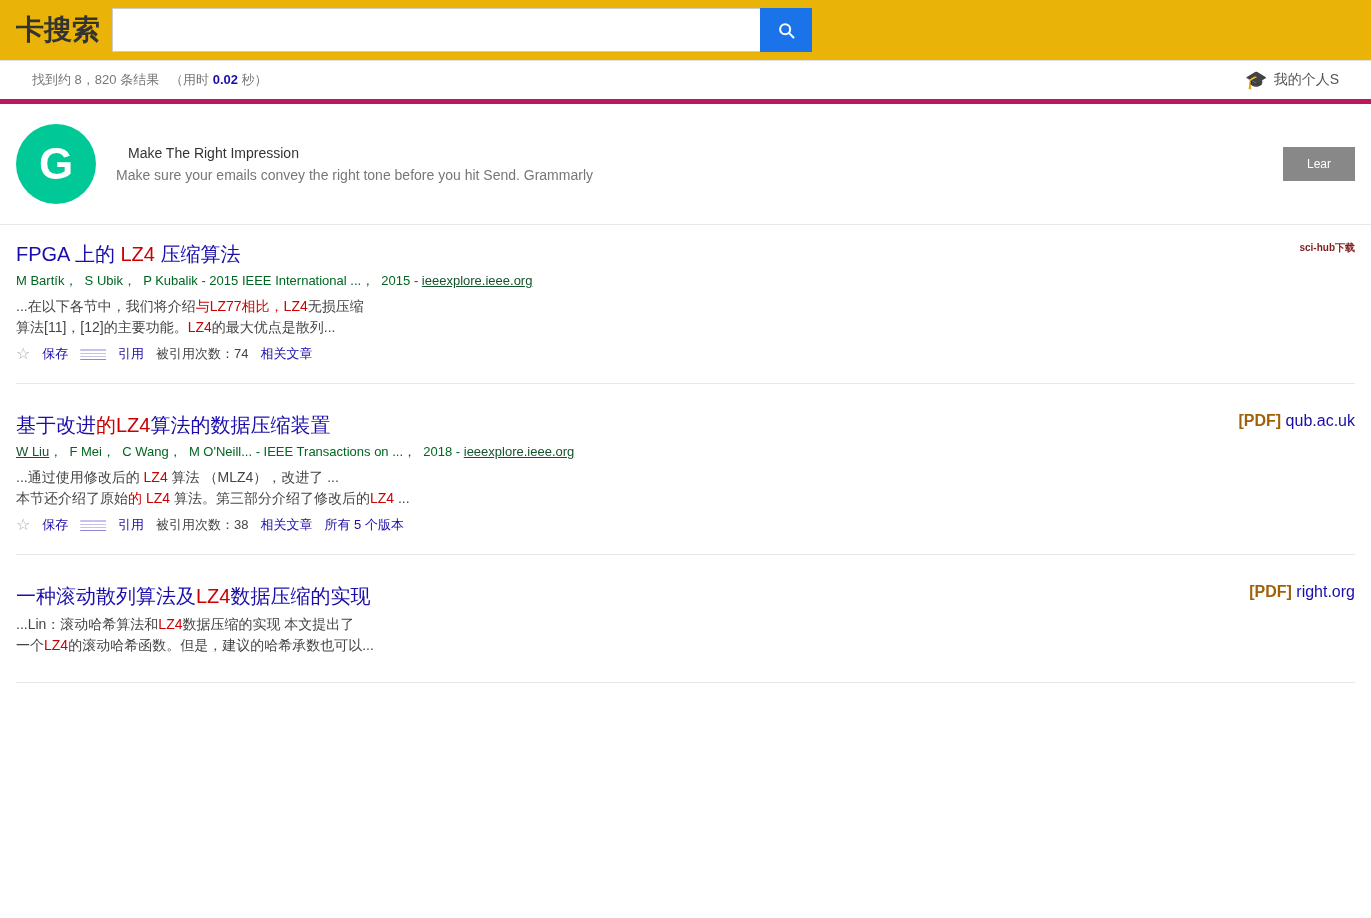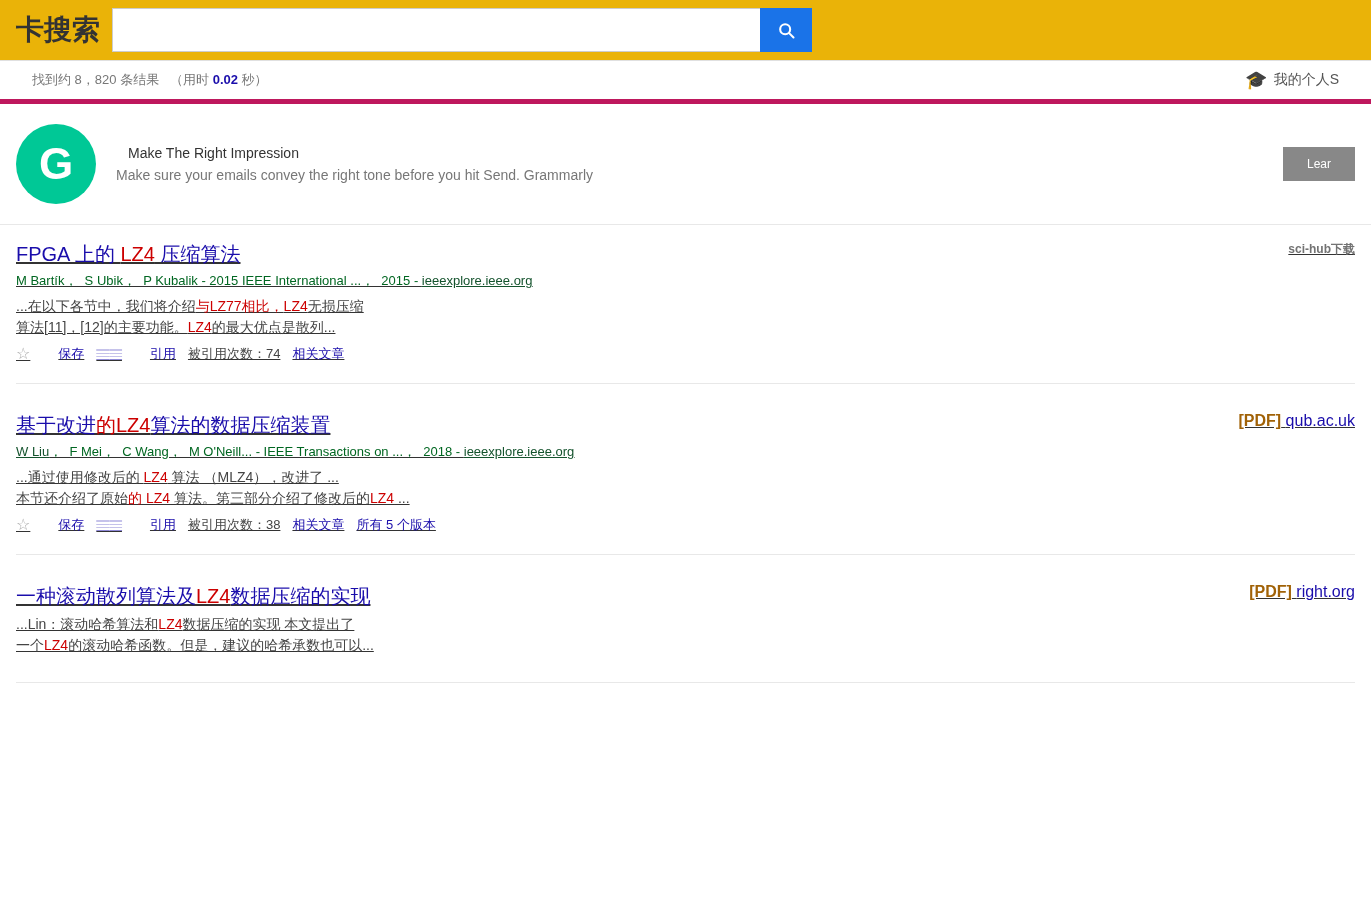--- a/index.html
+++ b/index.html
@@ -117,21 +117,20 @@
       padding: 10px 24px;
       font-size: 12px;
       cursor: pointer;
       flex-shrink: 0;
       margin-left: 16px;
     }
 
     
     .results {
       padding: 16px 16px 0 16px;
-      text-decoration: underline;
     }
 
     
     .result-item {
       margin-bottom: 28px;
       padding-bottom: 20px;
       border-bottom: 1px solid #e8e8e8;
       display: flex;
       justify-content: space-between;
       align-items: flex-start;
@@ -165,37 +164,37 @@
     .result-snippet .highlight { color: #cc0000; }
     .result-actions {
       display: flex;
       align-items: center;
       gap: 12px;
       font-size: 13px;
       color: #777;
       margin-top: 4px;
     }
     .action-star { color: #aaa; cursor: pointer; font-size: 16px; }
-    .action-btn { color: #1a0dab; cursor: pointer; margin-left: 16px; }
+    .action-btn { color: #1a0dab; cursor: pointer; }
     .cite-icon { color: #1a0dab; font-size: 16px; cursor: pointer; }
     .cited-count { color: #444; }
     .related-link { color: #1a0dab; cursor: pointer; }
     .all-versions { color: #1a0dab; cursor: pointer; }
 
     
     .result-side {
       display: flex;
       flex-direction: column;
       align-items: flex-end;
       flex-shrink: 0;
       min-width: 120px;
     }
     .scihub-link {
-      color: #737373;
-      font-size: 12px;
+      color: #7f1d1d;
+      font-size: 10px;
       font-weight: bold;
       cursor: pointer;
       white-space: nowrap;
     }
     .pdf-link {
       font-size: 16px;
       cursor: pointer;
       white-space: nowrap;
     }
     .pdf-label {

